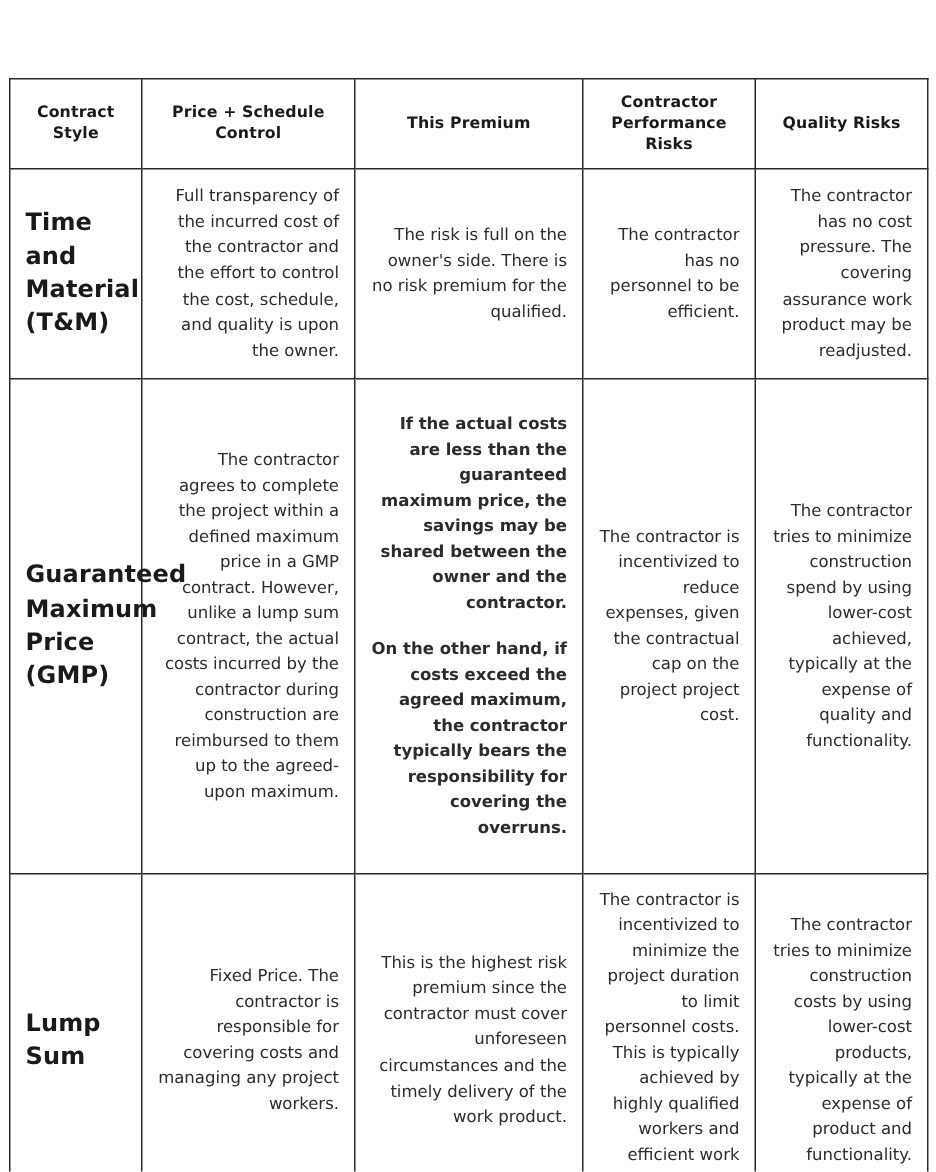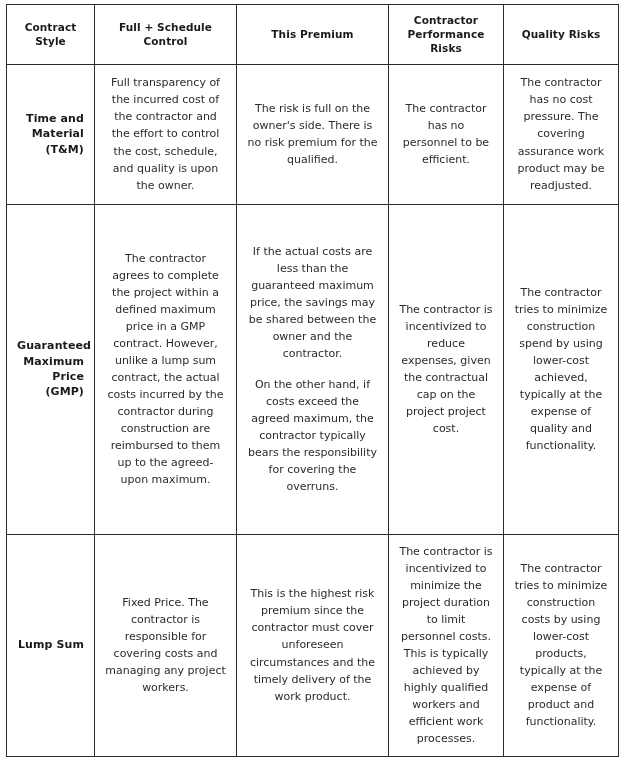--- a/index.html
+++ b/index.html
@@ -12,20 +12,21 @@
     height: 781px;
     font-family: "DejaVu Sans", sans-serif;
     color: #1a1a1a;
     overflow: hidden;
   }
   .table-wrap {
     width: 624px;
     height: 682px;
     box-sizing: border-box;
     padding: 4px 6px 4px 6px;
+    margin-top: 48px;
   }
   table.contract-table {
     width: 612px;
     border-collapse: collapse;
     table-layout: fixed;
   }
   table.contract-table td,
   table.contract-table th {
     border: 1px solid #2b2b2b;
     vertical-align: middle;
@@ -35,35 +36,36 @@
   thead th {
     font-size: 10.5px;
     font-weight: bold;
     text-align: center;
     line-height: 1.35;
     padding-top: 14px;
     padding-bottom: 14px;
     letter-spacing: 0.1px;
   }
   td.style-cell {
-    font-size: 11px;
+    font-size: 16px;
     font-weight: bold;
-    text-align: right;
+    text-align: left;
     line-height: 1.4;
     letter-spacing: 0.1px;
   }
   td.body-cell {
     font-size: 11px;
     font-weight: normal;
-    text-align: center;
+    text-align: right;
     line-height: 1.55;
     color: #2b2b2b;
   }
   td.body-cell p {
     margin: 0;
+    font-weight: bold;
   }
   td.body-cell p + p {
     margin-top: 14px;
   }
   col.c1 { width: 88px; }
   col.c2 { width: 142px; }
   col.c3 { width: 152px; }
   col.c4 { width: 115px; }
   col.c5 { width: 115px; }
   tr.row-tm td { height: 140px; }
@@ -78,21 +80,21 @@
     <colgroup>
       <col class="c1">
         <col class="c2">
         <col class="c3">
         <col class="c4">
         <col class="c5">
     </colgroup>
     <thead>
       <tr>
         <th>Contract Style</th>
-        <th>Full + Schedule Control</th>
+        <th>Price + Schedule Control</th>
         <th>This Premium</th>
         <th>Contractor Performance Risks</th>
         <th>Quality Risks</th>
       </tr>
     </thead>
     <tbody>
       <tr class="row-tm">
         <td class="style-cell">Time and Material (T&amp;M)</td>
         <td class="body-cell">Full transparency of the incurred cost of the contractor and the effort to control the cost, schedule, and quality is upon the owner.</td>
         <td class="body-cell">The risk is full on the owner's side. There is no risk premium for the qualified.</td>

